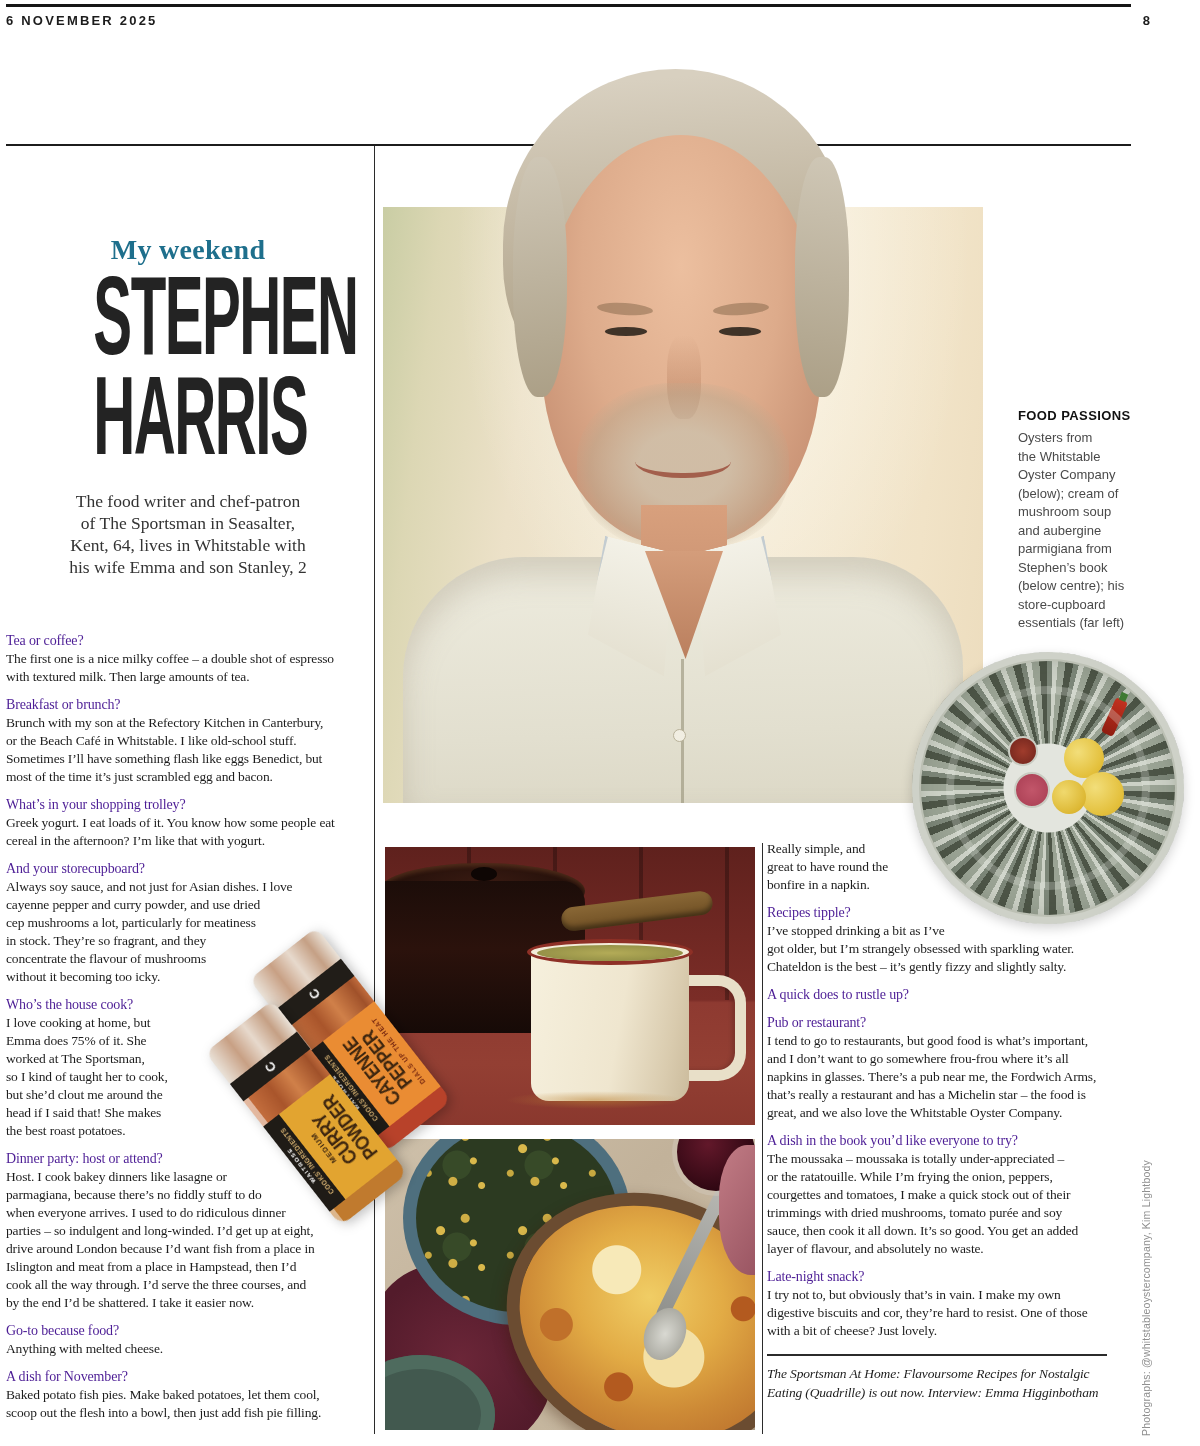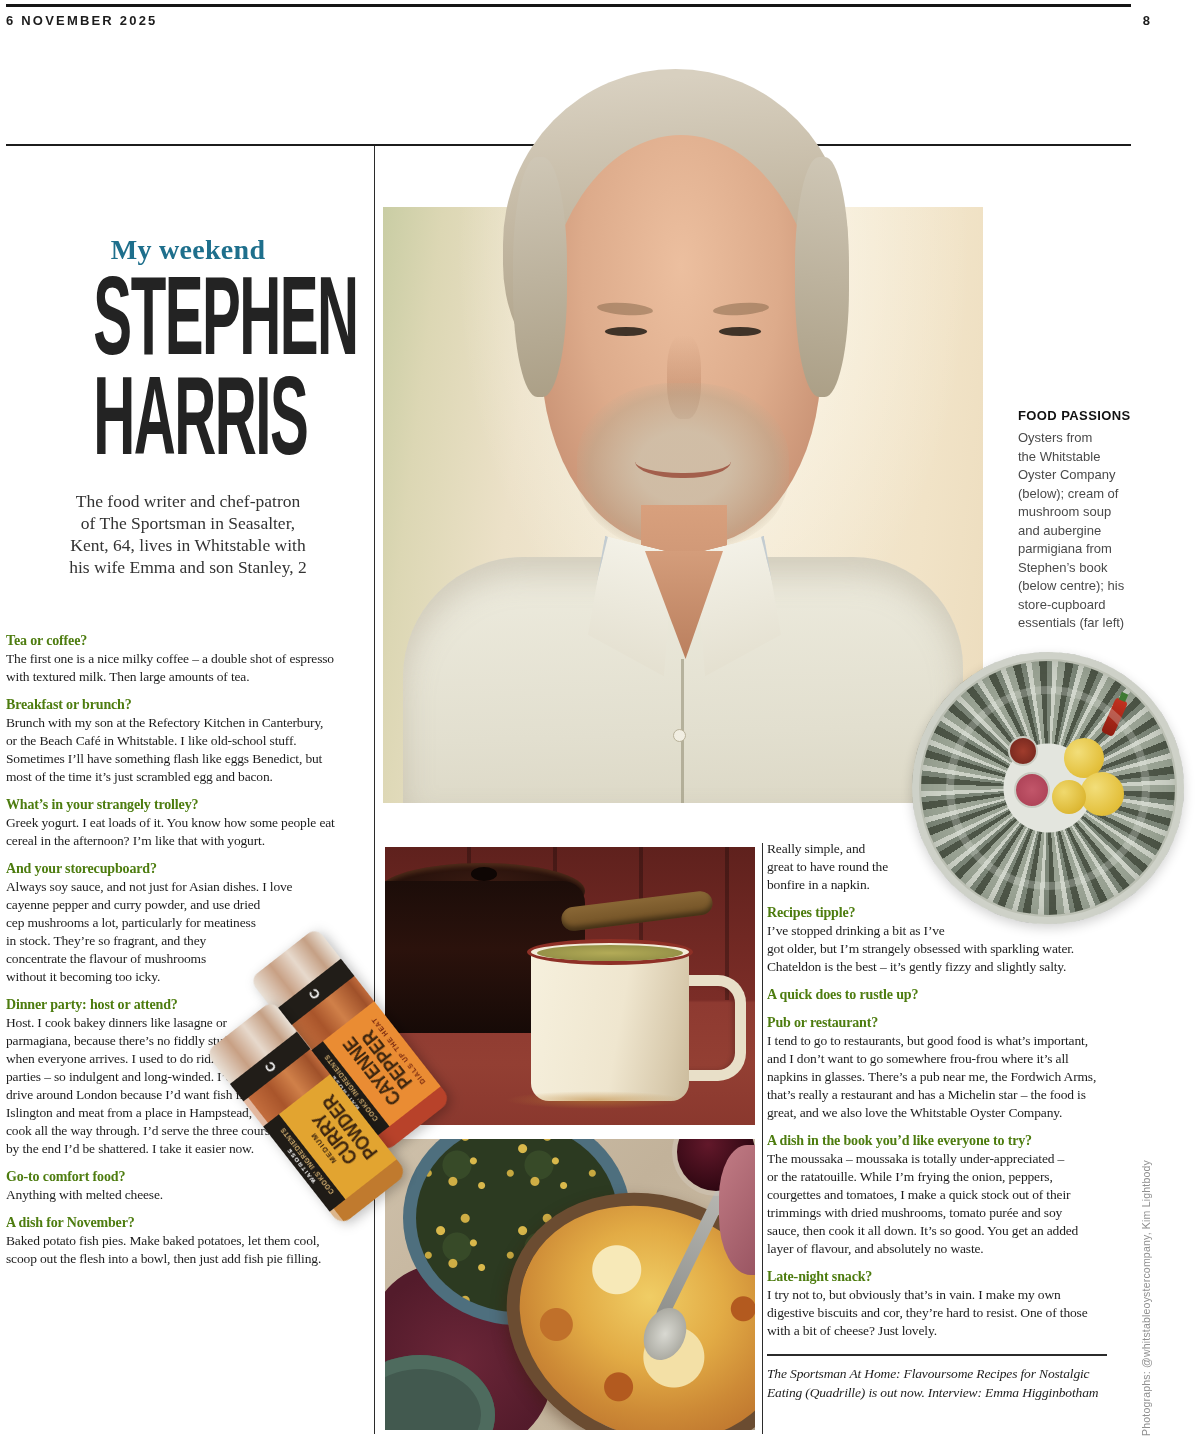--- a/index.html
+++ b/index.html
@@ -20,21 +20,21 @@
   .kicker{font-size:28px;font-weight:700;color:#1E6F8C;letter-spacing:.3px;}
   .title-line{font-family:"Liberation Sans","DejaVu Sans",sans-serif;font-weight:900;
         font-size:112px;line-height:100px;color:#232323;transform:scaleX(.52);
         transform-origin:50% 50%;letter-spacing:-3px;white-space:nowrap;}
   .intro{margin-top:24px;font-size:17.5px;line-height:22px;color:#333;white-space:pre-line;}
   
   .col{position:absolute;z-index:3;font-size:13.5px;line-height:18px;letter-spacing:-.15px;}
   .col-left{left:6px;top:632px;width:364px;}
   .col-right{left:767px;top:840px;width:356px;}
   .qa{margin-bottom:10px;}
-  .qa .q{font-weight:700;font-size:14px;line-height:18px;color:#4d7c0f;}
+  .qa .q{font-weight:400;font-size:14px;line-height:18px;color:#4c1d95;}
   .qa .a,.cont{white-space:pre-line;color:#1d1d1d;}
   .cont{margin-bottom:10px;}
   .foot-rule{margin-top:14px;width:340px;border-top:2px solid #2b2b2b;}
   .foot{margin-top:8px;font-style:italic;font-size:13.5px;line-height:19px;white-space:pre-line;}
   
   .food-passions{position:absolute;left:1018px;top:408px;width:130px;z-index:3;
         font-family:"Liberation Sans","DejaVu Sans",sans-serif;}
   .fp-title{font-size:13px;font-weight:700;letter-spacing:.4px;color:#111;}
   .fp-caption{margin-top:6px;font-size:13px;line-height:18.5px;color:#4a4a4a;white-space:pre-line;}
   
@@ -321,46 +321,56 @@
 with textured milk. Then large amounts of tea.</div>
     </div>
     <div class="qa">
       <div class="q">Breakfast or brunch?</div>
       <div class="a">Brunch with my son at the Refectory Kitchen in Canterbury,
 or the Beach Café in Whitstable. I like old-school stuff.
 Sometimes I’ll have something flash like eggs Benedict, but
 most of the time it’s just scrambled egg and bacon.</div>
     </div>
     <div class="qa">
-      <div class="q">What’s in your strangely trolley?</div>
+      <div class="q">What’s in your shopping trolley?</div>
       <div class="a">Greek yogurt. I eat loads of it. You know how some people eat
 cereal in the afternoon? I’m like that with yogurt.</div>
     </div>
     <div class="qa">
       <div class="q">And your storecupboard?</div>
       <div class="a">Always soy sauce, and not just for Asian dishes. I love
 cayenne pepper and curry powder, and use dried
 cep mushrooms a lot, particularly for meatiness
 in stock. They’re so fragrant, and they
 concentrate the flavour of mushrooms
 without it becoming too icky.</div>
+    </div>
+    <div class="qa">
+      <div class="q">Who’s the house cook?</div>
+      <div class="a">I love cooking at home, but
+Emma does 75% of it. She
+worked at The Sportsman,
+so I kind of taught her to cook,
+but she’d clout me around the
+head if I said that! She makes
+the best roast potatoes.</div>
     </div>
     <div class="qa">
       <div class="q">Dinner party: host or attend?</div>
       <div class="a">Host. I cook bakey dinners like lasagne or
 parmagiana, because there’s no fiddly stuff to do
 when everyone arrives. I used to do ridiculous dinner
 parties – so indulgent and long-winded. I’d get up at eight,
 drive around London because I’d want fish from a place in
 Islington and meat from a place in Hampstead, then I’d
 cook all the way through. I’d serve the three courses, and
 by the end I’d be shattered. I take it easier now.</div>
     </div>
     <div class="qa">
-      <div class="q">Go-to comfort food?</div>
+      <div class="q">Go-to because food?</div>
       <div class="a">Anything with melted cheese.</div>
     </div>
     <div class="qa">
       <div class="q">A dish for November?</div>
       <div class="a">Baked potato fish pies. Make baked potatoes, let them cool,
 scoop out the flesh into a bowl, then just add fish pie filling.</div>
     </div>
   </div>
 
   <div class="col col-right">

